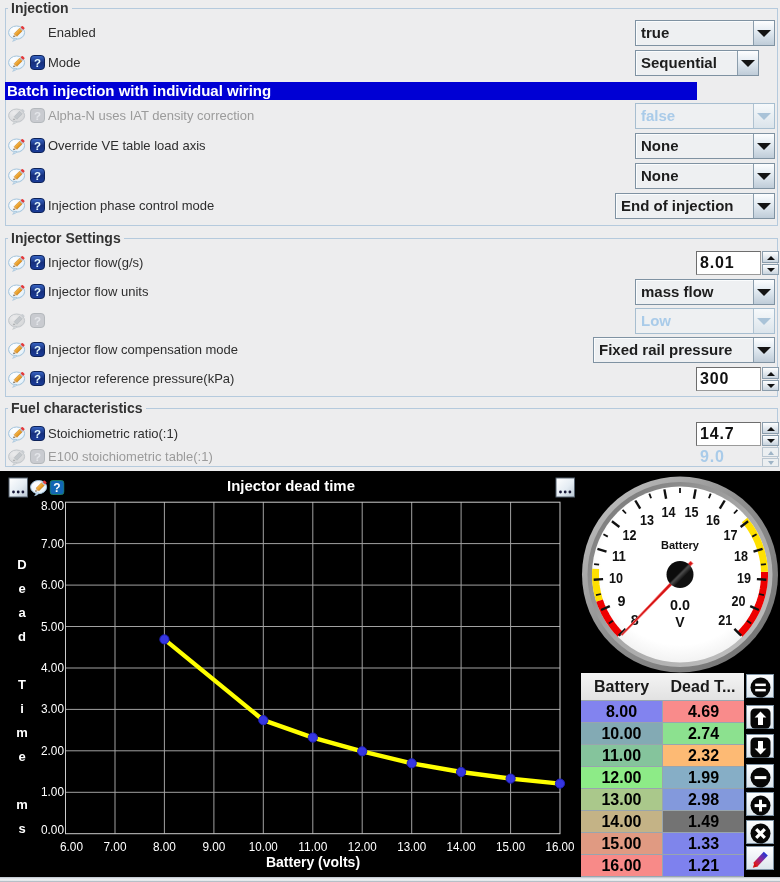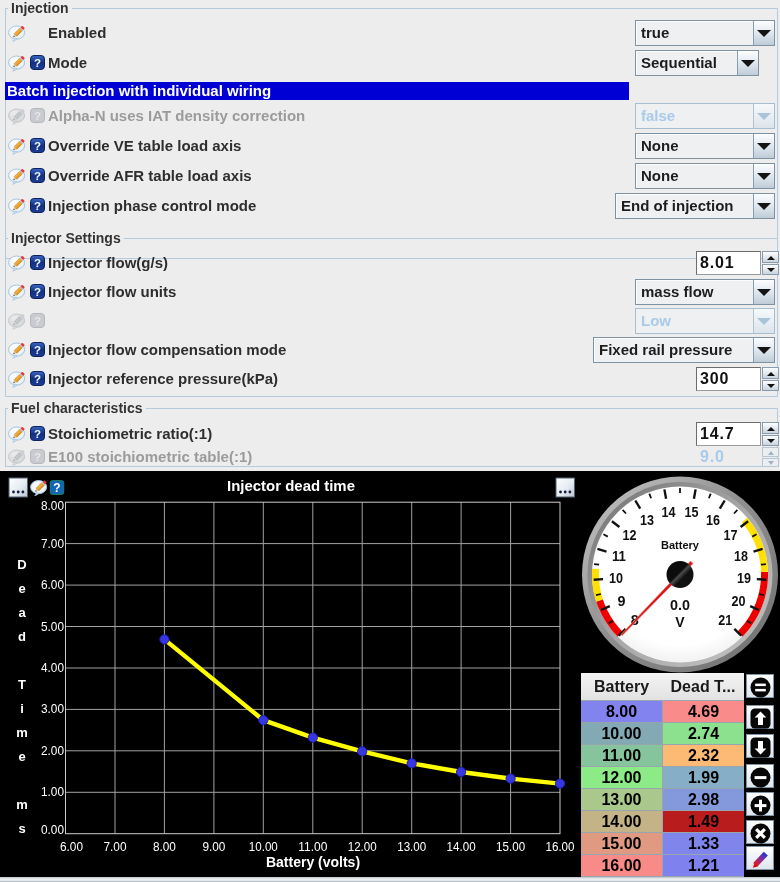--- a/index.html
+++ b/index.html
@@ -1,22 +1,22 @@
 <!DOCTYPE html>
 <html><head><meta charset="utf-8"><title>Injection</title>
 <style>
 *{margin:0;padding:0;box-sizing:border-box}
 html,body{width:780px;height:882px;overflow:hidden;background:#ededee;font-family:"Liberation Sans",sans-serif}
 #app{position:relative;width:780px;height:882px}
 .abs{position:absolute}
 .fs{position:absolute;border:1px solid #b5cadd}
 .fs .tt{position:absolute;top:-8px;left:2px;background:#ededee;padding:0 3px;font-size:14px;font-weight:bold;color:#333;line-height:15px;white-space:nowrap}
-.lbl{position:absolute;font-size:15px;font-weight:bold;color:#2e2e2e;white-space:nowrap;line-height:18px}
+.lbl{position:absolute;font-size:13px;font-weight:normal;color:#2e2e2e;white-space:nowrap;line-height:18px}
 .lbl.dis{color:#9b9b9b}
-.bluebar{position:absolute;left:5px;width:624px;height:18px;background:#0000d4;color:#fff;font-size:15px;font-weight:bold;line-height:18px;padding-left:2px;white-space:nowrap}
+.bluebar{position:absolute;left:5px;width:692px;height:18px;background:#0000d4;color:#fff;font-size:15px;font-weight:bold;line-height:18px;padding-left:2px;white-space:nowrap}
 .combo{position:absolute;height:26px;background:#eef0f2;border:1px solid #7f92a2;box-shadow:inset 1px 1px 0 #fafcfd}
 .combo .tx{position:absolute;left:5px;top:0;height:24px;line-height:24px;font-size:15px;font-weight:bold;color:#1d1d1d;white-space:nowrap}
 .combo .ar{position:absolute;top:0;right:0;width:21px;height:24px;background:linear-gradient(#fdfeff 0%,#e2eaf1 45%,#bfccd8 100%);border-left:1px solid #8b9dac}
 .combo .ar i{position:absolute;left:3px;top:9px;width:0;height:0;border:7px solid transparent;border-top:7px solid #141414;border-bottom:none}
 .combo.dis{border-color:#a7bed0;box-shadow:none}
 .combo.dis .tx{color:#a9cbe9}
 .combo.dis .ar{background:linear-gradient(#f6f9fb,#dbe4eb);border-left-color:#b0c2d0}
 .combo.dis .ar i{border-top-color:#a9c3d8}
 .spin{position:absolute;width:83px;height:24px}
 .spin .fld{position:absolute;left:0;top:0;width:65px;height:24px;background:#fff;border:1px solid #9a9a9a;border-top-color:#6d6d6d;border-left-color:#6d6d6d;font-size:16px;font-weight:bold;color:#111;line-height:22px;padding-left:3px;letter-spacing:0.8px}
@@ -103,21 +103,21 @@
 <symbol id="ic-q-g" viewBox="0 0 15 15" width="15" height="15">
 <rect x="0.5" y="0.5" width="14" height="14" rx="3.4" fill="#c9cbd0" stroke="#b4b8bc" stroke-width="1"></rect>
 <text x="7.5" y="11.6" font-family="Liberation Sans, sans-serif" font-size="11.5" font-weight="bold" fill="#e4e6ea" text-anchor="middle">?</text>
 </symbol>
 <symbol id="ic-qc" viewBox="0 0 15 15" width="15" height="15">
 <rect x="0.5" y="0.5" width="14" height="14" rx="2.8" fill="#1266b4" stroke="#1c7a62" stroke-width="1"></rect>
 <text x="7.5" y="11.8" font-family="Liberation Sans, sans-serif" font-size="12" font-weight="bold" fill="#ffffff" text-anchor="middle">?</text>
 </symbol>
 </defs>
 </svg>
-<div class="fs" style="left:5px;top:8px;width:773px;height:251px">
+<div class="fs" style="left:5px;top:8px;width:773px;height:218px">
       <span class="tt">Injection</span>
     </div>
 <svg class="abs" style="left:8px;top:23px" width="19" height="19">
       <use href="#ic-edit"></use>
     </svg>
     <div class="lbl" style="left:48px;top:24px">Enabled</div>
     <div class="combo" style="left:635px;top:20px;width:140px">
       <span class="tx">true</span>
       <span class="ar">
         <i></i>
@@ -162,21 +162,20 @@
       <span class="ar">
         <i></i>
       </span>
     </div>
 <svg class="abs" style="left:8px;top:166px" width="19" height="19">
       <use href="#ic-edit"></use>
     </svg>
     <svg class="abs" style="left:29.5px;top:168px" width="15" height="15">
       <use href="#ic-q"></use>
     </svg>
-    <div class="lbl" style="left:48px;top:167px">Override AFR table load axis</div>
     <div class="combo" style="left:635px;top:163px;width:140px">
       <span class="tx">None</span>
       <span class="ar">
         <i></i>
       </span>
     </div>
 <svg class="abs" style="left:8px;top:196px" width="19" height="19">
       <use href="#ic-edit"></use>
     </svg>
     <svg class="abs" style="left:29.5px;top:198px" width="15" height="15">
@@ -493,21 +492,21 @@
       <div class="trow" style="top:94px">
         <span class="c1" style="background:#8deb87">12.00</span>
         <span class="c2" style="background:#86aec6">1.99</span>
       </div>
       <div class="trow" style="top:116px">
         <span class="c1" style="background:#aac88b">13.00</span>
         <span class="c2" style="background:#8399dc">2.98</span>
       </div>
       <div class="trow" style="top:138px">
         <span class="c1" style="background:#c4b386">14.00</span>
-        <span class="c2" style="background:#b91c1c">1.49</span>
+        <span class="c2" style="background:#737373">1.49</span>
       </div>
       <div class="trow" style="top:160px">
         <span class="c1" style="background:#e09a82">15.00</span>
         <span class="c2" style="background:#7f85eb">1.33</span>
       </div>
       <div class="trow" style="top:182px">
         <span class="c1" style="background:#f88a88">16.00</span>
         <span class="c2" style="background:#7e81ee">1.21</span>
       </div>
 </div>

